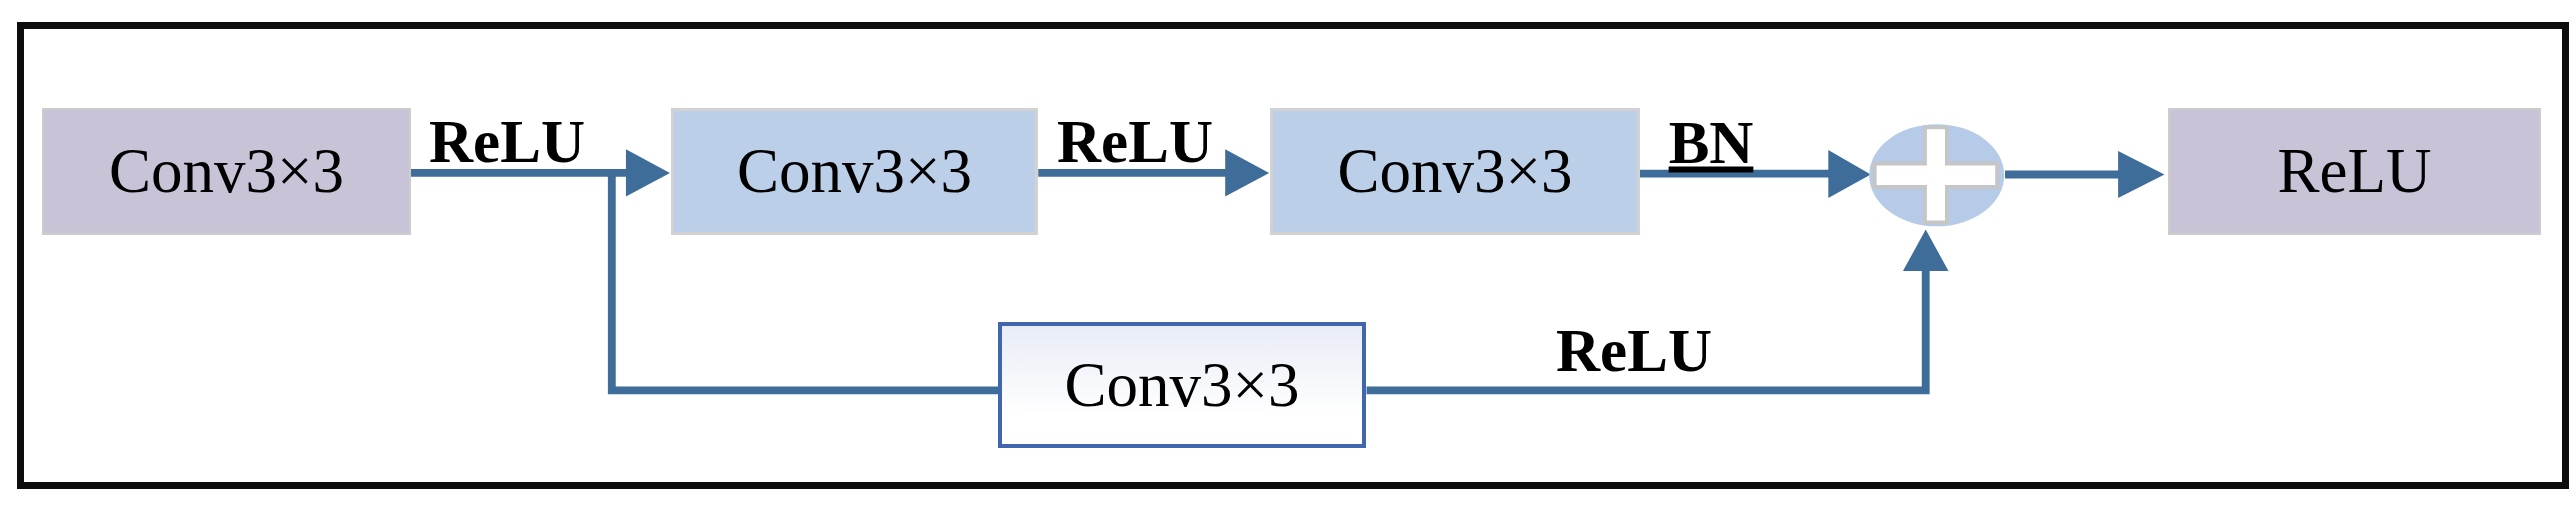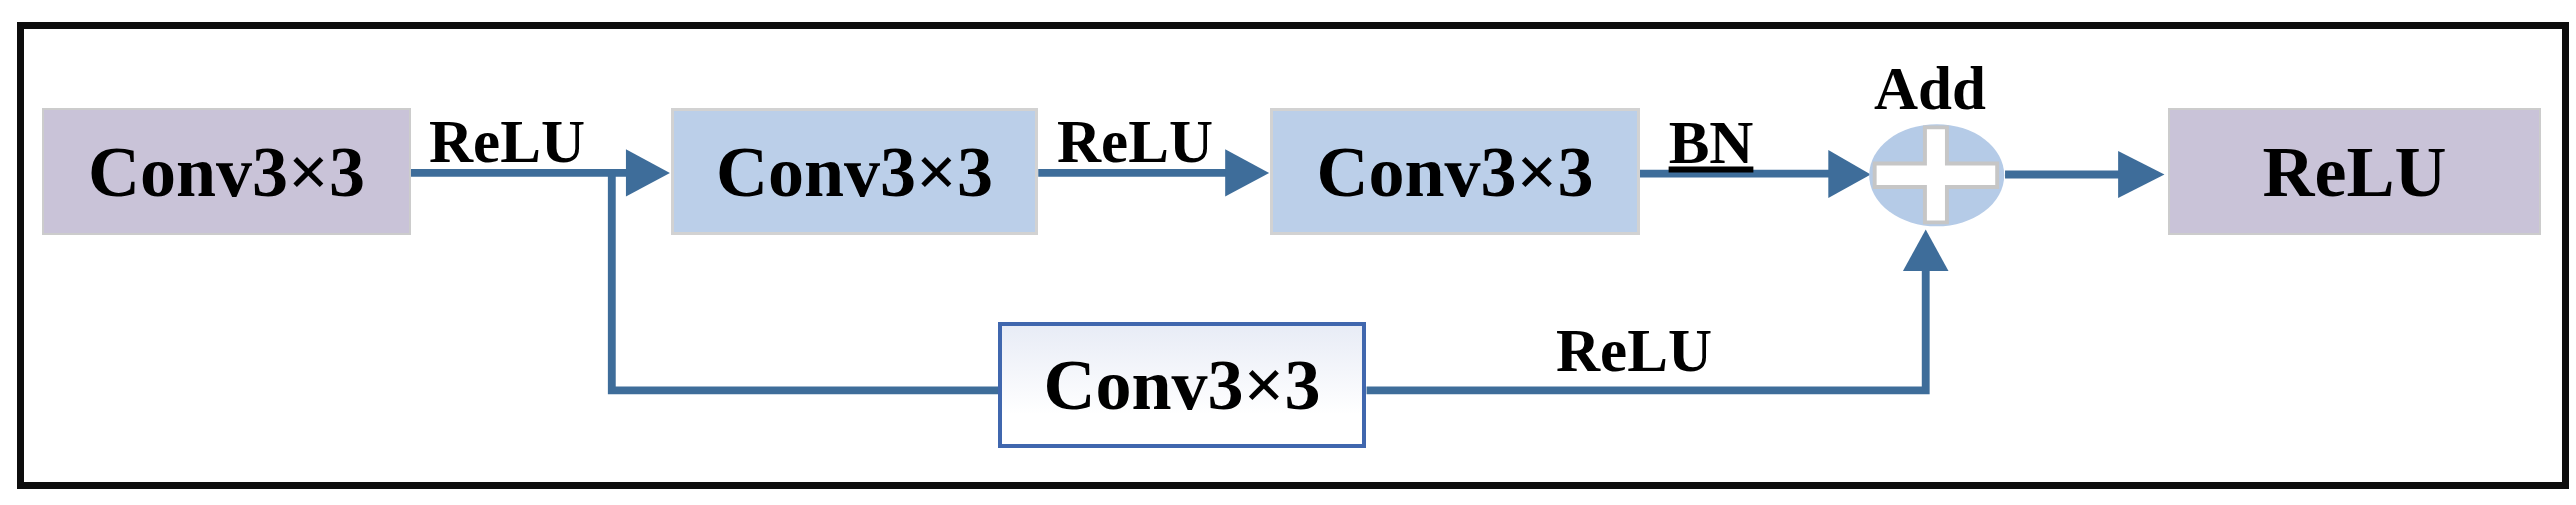--- a/index.html
+++ b/index.html
@@ -36,22 +36,22 @@
     position:absolute;
     left:0; top:0;
     width:2576px; height:506px;
   }
   .block{
     position:absolute;
     display:flex;
     align-items:center;
     justify-content:center;
     box-sizing:border-box;
-    font-weight:bold;
-    font-size:72px;
+    font-weight:normal;
+    font-size:63px;
     color:var(--text);
     line-height:1;
     white-space:nowrap;
   }
   .block.lavender{ background:var(--lavender-box); border:2.4px solid var(--box-outline); }
   .block.blue{ background:var(--blue-box); border:3.1px solid #d2d2d2; }
   .block.skip{
     background:linear-gradient(180deg,var(--skip-box-fill-top) 0%,var(--skip-box-fill-bottom) 75%);
     border:4.7px solid var(--skip-box-border);
   }
@@ -104,18 +104,17 @@
   <div class="block skip" style="left:998px; top:322px; width:368px; height:126px;">Conv3×3</div>
 
   <div class="block lavender" style="left:2168px; top:108px; width:373px; height:127px;">ReLU</div>
 
   <div class="edge-label" style="left:507px; top:141px;">ReLU</div>
 
   <div class="edge-label" style="left:1135px; top:141px;">ReLU</div>
 
   <div class="edge-label" style="left:1711px; top:142px;text-decoration:underline;">BN</div>
 
-  <div class="edge-label" style="left:1930px; top:88px;">Add</div>
 
   <div class="edge-label" style="left:1634px; top:350px;">ReLU</div>
 
 </div>
 
 
 </body></html>

